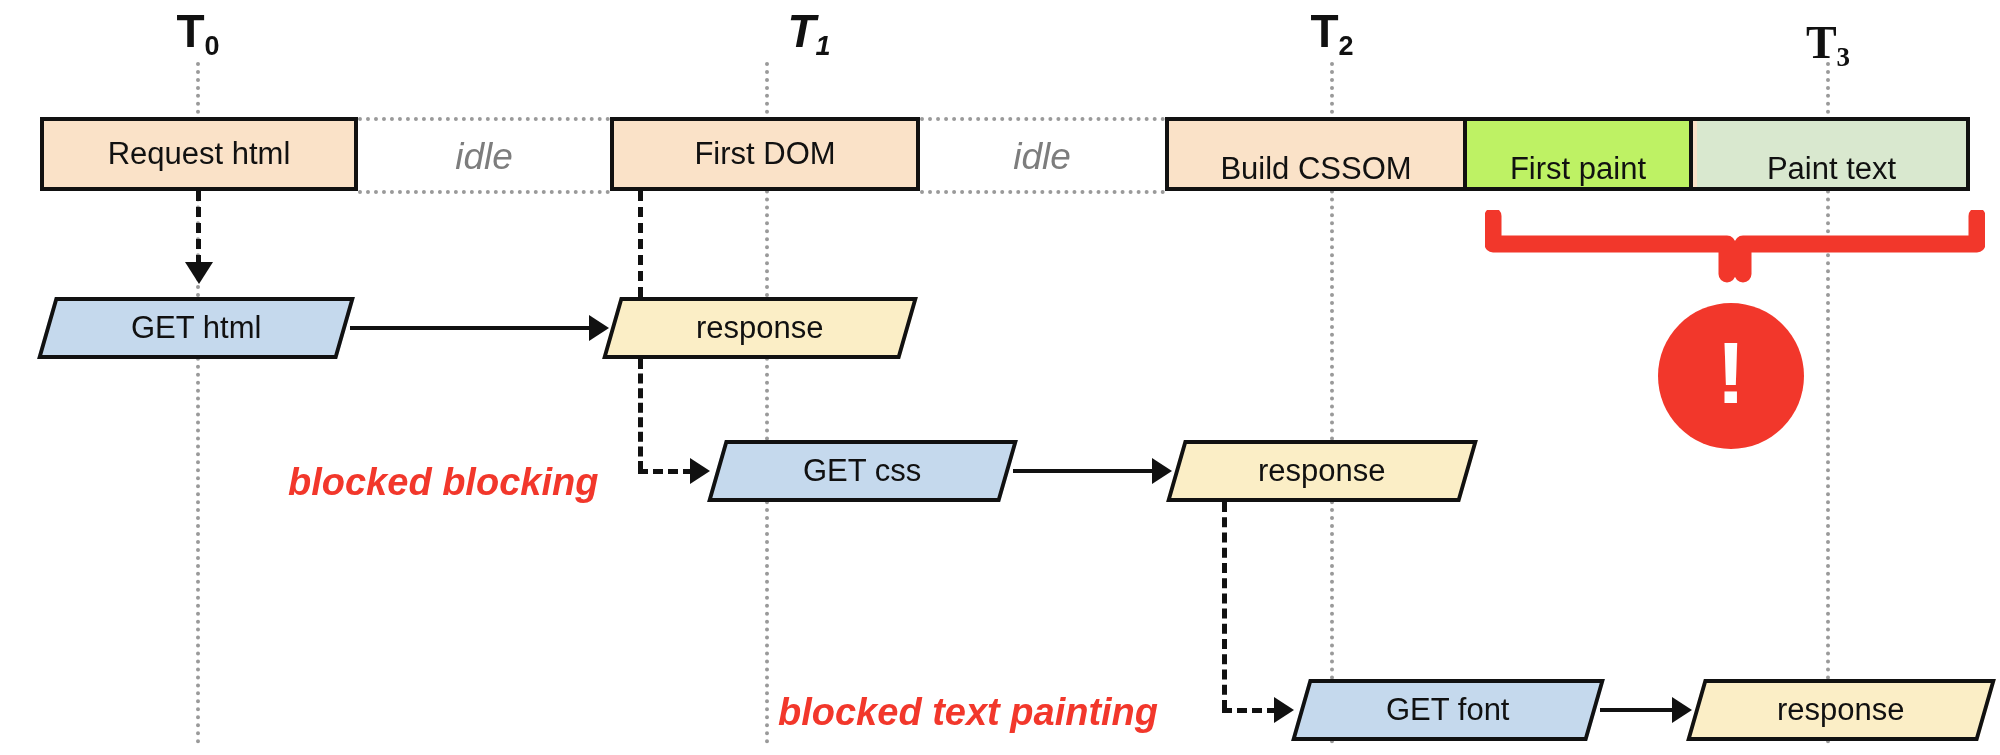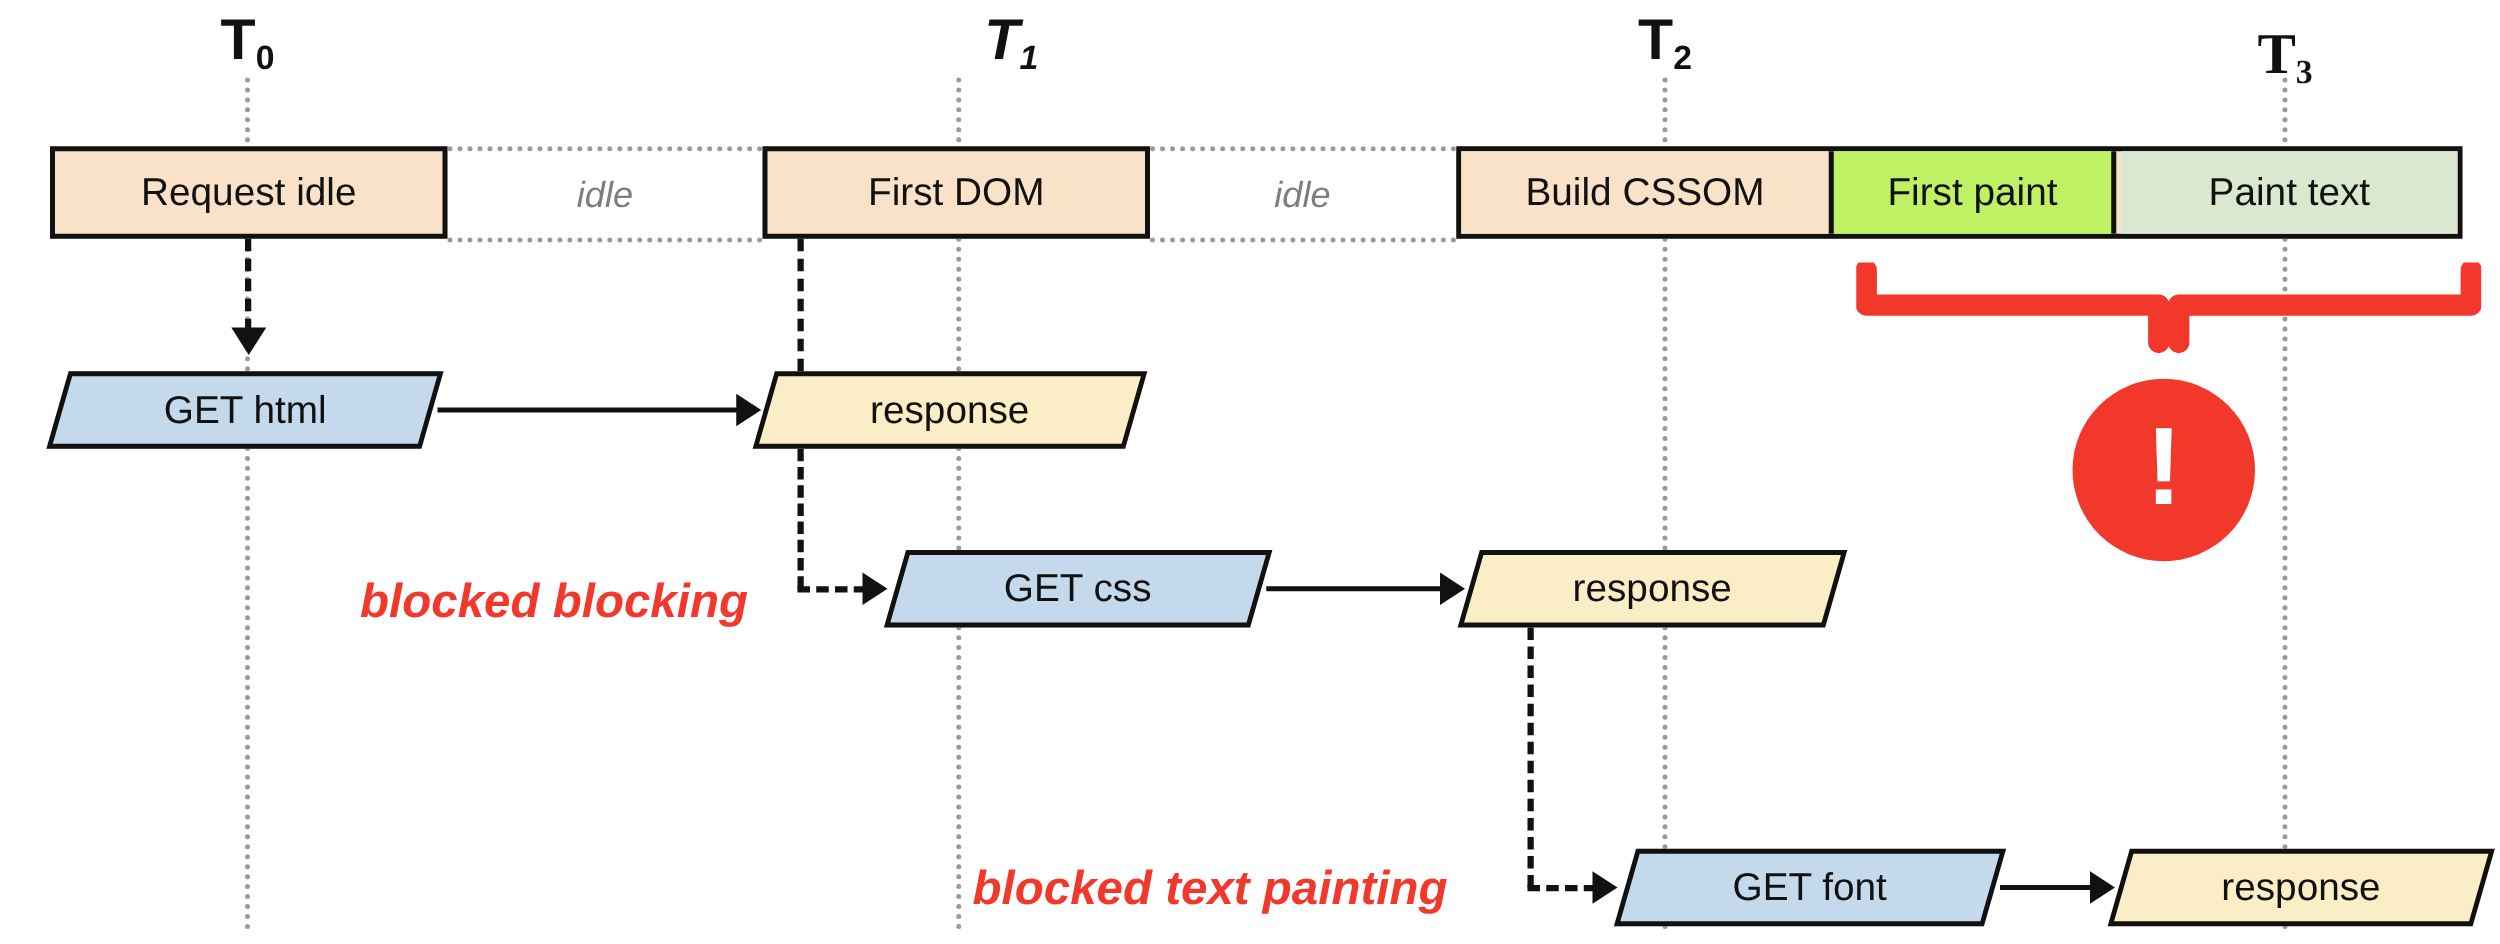--- a/index.html
+++ b/index.html
@@ -13,22 +13,22 @@
   .tmark .sub{font-size:27px;vertical-align:-0.30em;font-weight:bold;}
 
   .guide{position:absolute;width:0;border-left:4px dotted #9a9a9a;}
 
   
   .tl-box{position:absolute;box-sizing:border-box;
           border:4px solid #111;display:flex;align-items:center;
           justify-content:center;font-size:31px;color:#111;
           background:#fae2c8;}
   .tl-seg{position:absolute;box-sizing:border-box;display:flex;
-          align-items:center;justify-content:center;font-size:31px;color:#111;}
-  .idle{position:absolute;font-size:29px;font-style:italic;color:#7d7d7d;
+          align-items:flex-end;justify-content:center;font-size:31px;color:#111;}
+  .idle{position:absolute;font-size:37px;font-style:italic;color:#7d7d7d;
         transform:translate(-50%,-50%);}
   .idle-line{position:absolute;height:0;border-top:4px dotted #9a9a9a;}
 
   
   .par{position:absolute;box-sizing:border-box;display:flex;align-items:center;
        justify-content:center;font-size:31px;color:#111;
        border:4px solid #111;background:#c5d9ed;
        transform:skewX(-16deg);}
   .par.resp{background:#fbeec6;}
   .par > span{display:block;transform:skewX(16deg);white-space:nowrap;}
@@ -78,21 +78,21 @@
 
   <div class="idle-line" style="left:358px;top:117px;width:252px;"></div>
   <div class="idle-line" style="left:358px;top:190px;width:252px;"></div>
   <div class="idle" style="left:484px;top:157px;">idle</div>
 
   <div class="idle-line" style="left:920px;top:117px;width:245px;"></div>
   <div class="idle-line" style="left:920px;top:190px;width:245px;"></div>
   <div class="idle" style="left:1042px;top:157px;">idle</div>
 
   <div class="tl-box" style="left:40px;top:117px;width:318px;height:74px;">
-    <span>Request idle</span>
+    <span>Request html</span>
   </div>
 
   <div class="tl-box" style="left:610px;top:117px;width:310px;height:74px;">
     <span>First DOM</span>
   </div>
 
   <div style="position:absolute;left:1165px;top:117px;width:805px;height:74px;
               box-sizing:border-box;border:4px solid #111;background:#fae2c8;">
     <div class="tl-seg" style="left:0;top:0;width:294px;height:66px;background:#fae2c8;">
       <span>Build CSSOM</span>

